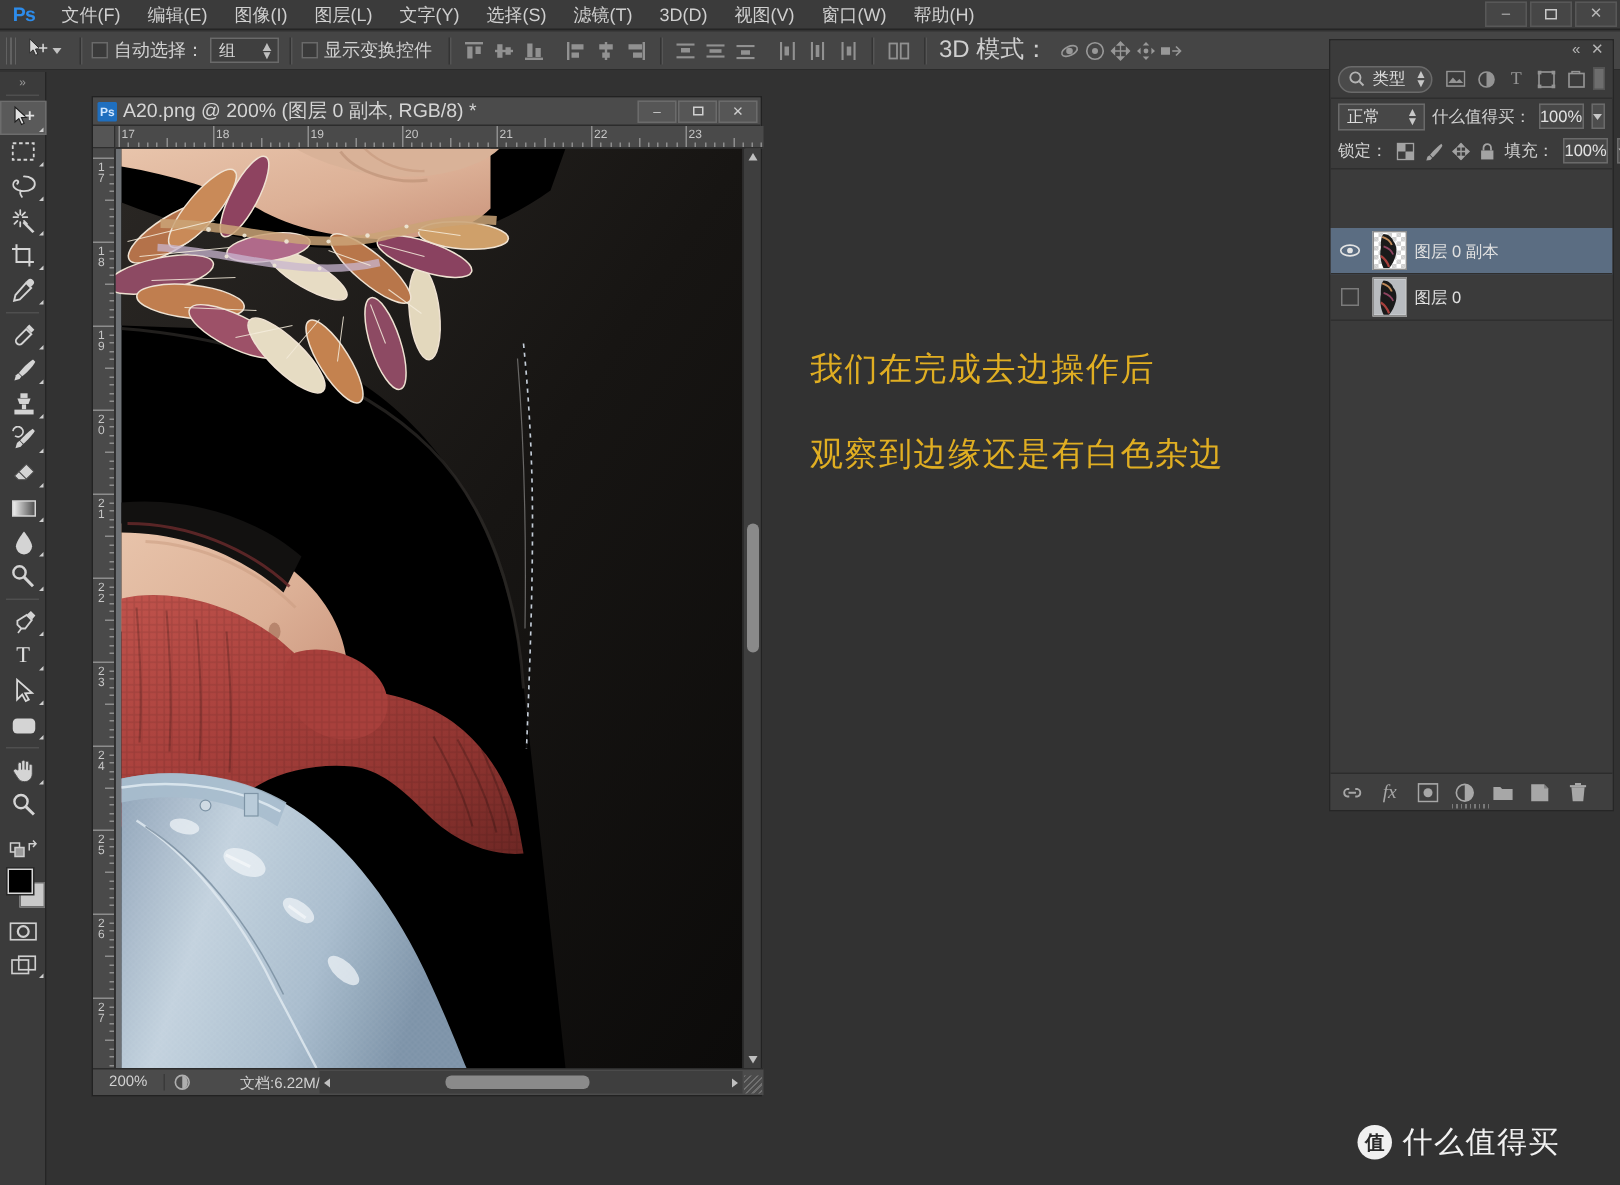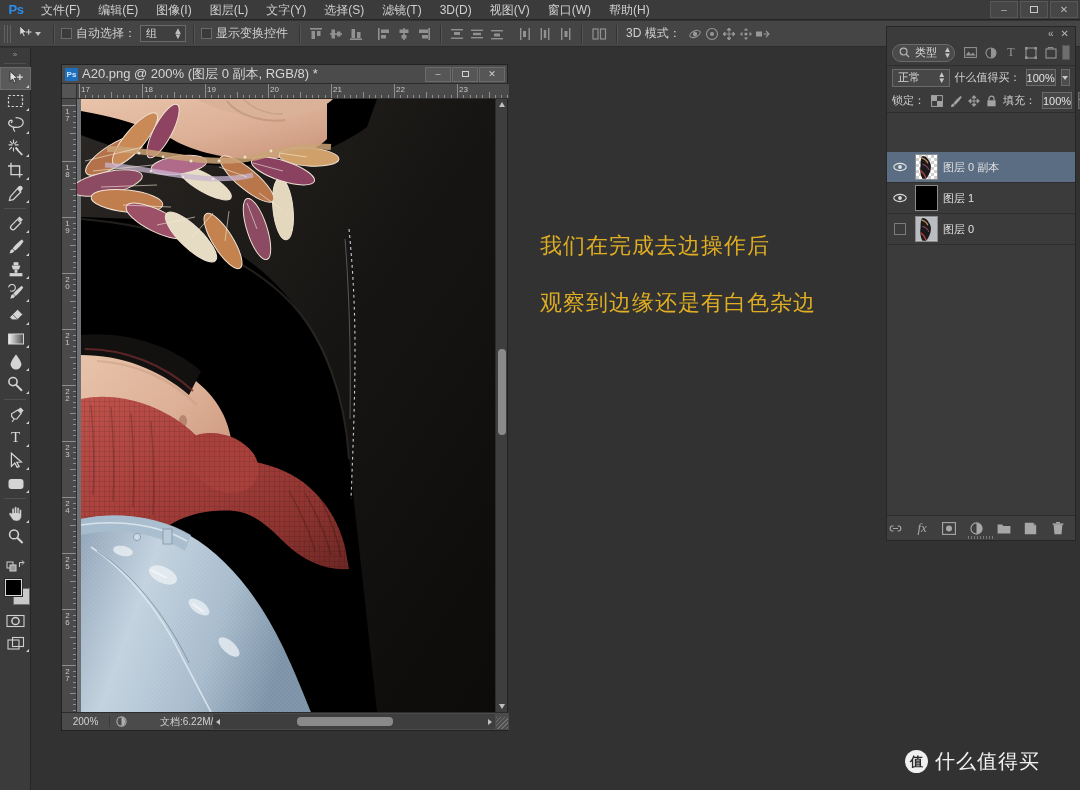--- a/index.html
+++ b/index.html
@@ -57,21 +57,21 @@
   }
   .ob-select:after{
     content:""; position:absolute; right:4px; top:4px;
     width:0;height:0;border-left:3px solid transparent;border-right:3px solid transparent;
     border-bottom:4px solid #bdbdbd;
     box-shadow:0 6px 0 -1px transparent;
   }
   .ob-select .updown{ position:absolute; right:3px; top:2px; font-size:8px; line-height:6px; color:#c0c0c0;}
   .align-group { display:flex; gap:2px; align-items:center; }
   .align-btn { width:18px; height:18px; display:flex; align-items:center; justify-content:center; opacity:.55; }
-  .mode3d { font-size:12px; color:#cfcfcf; margin:0 6px 0 2px; }
+  .mode3d { font-size:16px; color:#cfcfcf; margin:0 6px 0 2px; }
   .icon3d { width:17px; height:17px; display:flex;align-items:center;justify-content:center; opacity:.6;}
 
   
   .toolbox {
     position:absolute; left:0; top:48px; width:31px; height:742px;
     background:#3b3b3b; border-right:1px solid #252525;
   }
   .tb-head { height:12px; display:flex; align-items:center; justify-content:center; color:#9a9a9a; font-size:8px; }
   .tb-sep { height:1px; background:#4f4f4f; margin:3px 4px; }
   .tool {
@@ -182,21 +182,21 @@
   .eye-cell { width:20px; height:31px; display:flex; align-items:center; justify-content:center; }
   .eye-box { width:12px; height:12px; border:1px solid #7b7b7b; background:#3b3b3b;}
   .layer-thumb { width:23px; height:26px; border:1px solid #8c8c8c; background:#fff; position:relative; overflow:hidden; flex:0 0 auto;}
   .checker { position:absolute; inset:0;
     background-image:
       linear-gradient(45deg,#cfcfcf 25%,transparent 25%,transparent 75%,#cfcfcf 75%),
       linear-gradient(45deg,#cfcfcf 25%,transparent 25%,transparent 75%,#cfcfcf 75%);
     background-size:6px 6px; background-position:0 0,3px 3px; background-color:#fff;}
   .layer-name { font-size:11px; color:#e0e0e0; white-space:nowrap; }
   .rp-bottom { position:absolute; left:0; bottom:0; width:188px; height:25px; background:#3f3f3f;
-     border-top:1px solid #2c2c2c; display:flex; align-items:center; justify-content:space-between; gap:9px; padding-right:9px;}
+     border-top:1px solid #2c2c2c; display:flex; align-items:center; justify-content:center; gap:9px; padding-right:9px;}
   .rp-btn { width:16px;height:16px; display:flex;align-items:center;justify-content:center; opacity:.72;}
   .rp-grip { position:absolute; left:50%; transform:translateX(-50%); bottom:1px; width:26px;height:3px;
      background:repeating-linear-gradient(to right,#7a7a7a 0 1px,transparent 1px 3px);}
 
   
   .watermark { position:absolute; left:905px; top:748px; display:flex; align-items:center; gap:7px; }
   .wm-badge { width:23px;height:23px;border-radius:50%; background:#f0f0f0; color:#2a2a2a;
      display:flex;align-items:center;justify-content:center; font-size:13px; font-weight:bold;
      font-family:"DejaVu Sans","Liberation Sans",sans-serif;}
   .wm-text { font-size:20px; color:#f2f2f2; letter-spacing:1px;
@@ -1093,30 +1093,20 @@
           <svg viewBox="0 0 23 26" style="position:absolute;inset:0;width:100%;height:100%">
             <path d="M7 1 C10 1 13 3 14 6 C16 8 17 12 16 16 C15 20 13 24 11 26 H7 C5 22 4 16 5 11 C5 7 5 3 7 1 Z" fill="#1a1a1a"></path>
             <path d="M6 3 C9 4 12 6 13 9" fill="none" stroke="#c08a5a" stroke-width="1.4"></path>
             <path d="M7 10 C10 11 13 13 14 16" fill="none" stroke="#8e4360" stroke-width="1.2"></path>
             <path d="M5 17 C8 19 10 22 11 25" fill="none" stroke="#a8403c" stroke-width="1.6"></path>
           </svg>
         </div>
         <div class="layer-name">图层 0 副本</div>
       </div>
 
-      <div class="layer-row">
-        <div class="eye-cell">
-          <svg width="14" height="10">
-              <ellipse cx="7" cy="5" rx="6.2" ry="3.6" fill="none" stroke="#d8d8d8" stroke-width="1.1"></ellipse>
-              <circle cx="7" cy="5" r="1.9" fill="#d8d8d8"></circle>
-            </svg>
-        </div>
-        <div class="layer-thumb" style="background:#000"></div>
-        <div class="layer-name">图层 1</div>
-      </div>
 
       <div class="layer-row">
         <div class="eye-cell">
           <span class="eye-box"></span>
         </div>
         <div class="layer-thumb">
           <svg viewBox="0 0 23 26" style="position:absolute;inset:0;width:100%;height:100%">
             <rect width="23" height="26" fill="#b9bcc0"></rect>
             <path d="M7 1 C10 1 13 3 14 6 C16 8 17 12 16 16 C15 20 13 24 11 26 H7 C5 22 4 16 5 11 C5 7 5 3 7 1 Z" fill="#1a1a1a"></path>
             <path d="M6 3 C9 4 12 6 13 9" fill="none" stroke="#c08a5a" stroke-width="1.4"></path>

